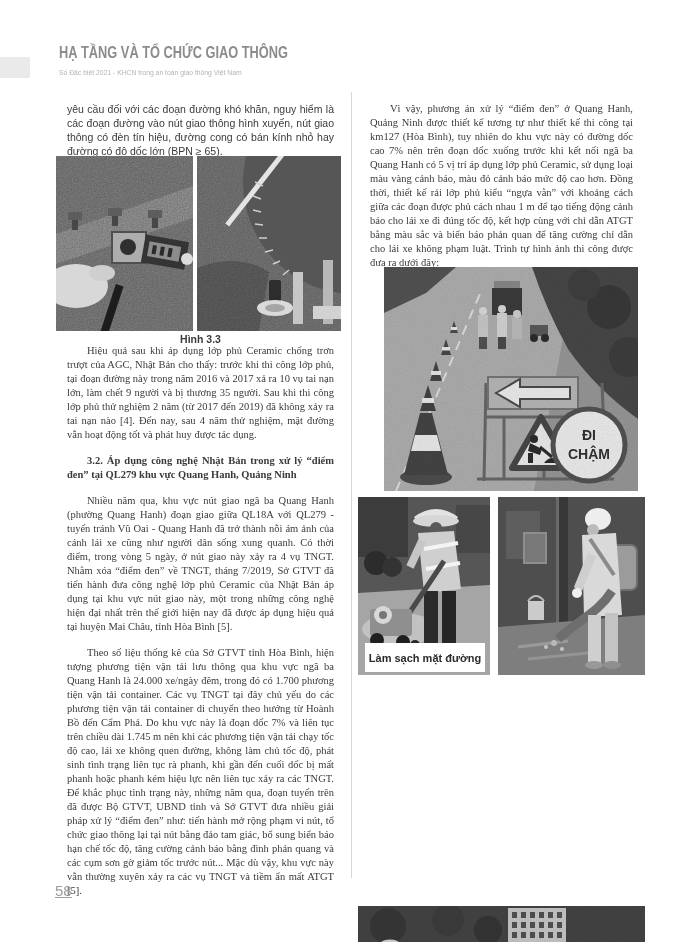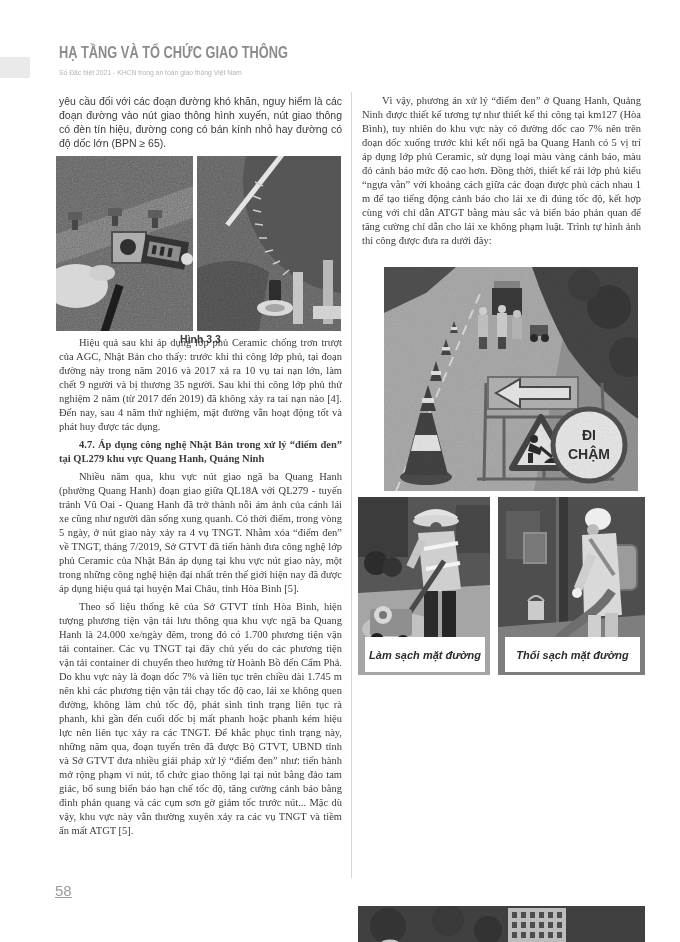--- a/index.html
+++ b/index.html
@@ -21,31 +21,31 @@
   .col { position:absolute; }
   #left-para1   { left:55px; top:90px;  width:291px; }
   #figure-33    { left:56px; top:156px; width:289px; display:flex; gap:4px; }
   #fig33-cap    { left:55px; top:333px; width:291px; }
   #left-flow2   { left:55px; top:332px; width:291px; }
   #right-para1  { left:358px; top:90px; width:287px; }
   #photo-road   { left:384px; top:267px; width:254px; height:224px; }
   #photo-row    { left:358px; top:497px; width:287px; height:178px; display:flex; gap:8px; }
   #photo-final  { left:358px; top:682px; width:287px; height:190px; }
 
-  p { margin:4px; text-align:justify; font-size:10.5px; line-height:14px; color:#3a3a3a; }
+  p { margin:12px; text-align:justify; font-size:10.5px; line-height:14px; color:#3a3a3a; }
   p.indent { text-indent:20px;font-family:Liberation Serif, serif; }
   p.bold { font-weight:bold; }
   .caption-fig { font-weight:bold; font-size:10.5px; text-align:center; color:#3a3a3a; }
 
   .photo { position:relative; background:#14b8a6; }
   .photo svg { display:block; }
   .photo-caption {
-    position:absolute; bottom:3px; left:7px; right:5px; height:35px; background:#ffffff;
+    position:absolute; bottom:3px; left:7px; right:5px; height:29px; background:#ffffff;
     display:flex; align-items:center; justify-content:center;
-    font-style:italic; font-weight:bold; font-size:11px; color:#2b2b2b; white-space:nowrap;
+    font-weight:bold; font-size:11px; color:#2b2b2b; white-space:nowrap;
   }
   .pagenum { position:absolute; left:55px; top:882px; font-size:15px; color:#9c9c9c;text-decoration:underline; }
 </style>
 </head>
 <body>
 
 <div class="header-bar"></div>
 <div class="journal-title">HẠ TẦNG VÀ TỔ CHỨC GIAO THÔNG</div>
 <div class="journal-subtitle">Số Đặc biệt 2021 - KHCN trong an toàn giao thông Việt Nam</div>
 <div class="divider"></div>
@@ -130,21 +130,21 @@
         <ellipse cx="78" cy="152" rx="18" ry="8" fill="#dadada"></ellipse>
         <ellipse cx="78" cy="152" rx="10" ry="4" fill="#a6a6a6"></ellipse>
       </g>
     </svg>
   </div>
 </div>
 <div class="col caption-fig" id="fig33-cap">Hình 3.3</div>
 
 <div class="col" id="left-flow2">
   <p class="indent">Hiệu quả sau khi áp dụng lớp phủ Ceramic chống trơn trượt của AGC, Nhật Bản cho thấy: trước khi thi công lớp phủ, tại đoạn đường này trong năm 2016 và 2017 xả ra 10 vụ tai nạn lớn, làm chết 9 người và bị thương 35 người. Sau khi thi công lớp phủ thử nghiệm 2 năm (từ 2017 đến 2019) đã không xảy ra tai nạn nào [4]. Đến nay, sau 4 năm thử nghiệm, mặt đường vẫn hoạt động tốt và phát huy được tác dụng.</p>
-  <p class="indent bold">4.7. Áp dụng công nghệ Nhật Bản trong xử lý “điểm đen” tại QL279 khu vực Quang Hanh, Quảng Ninh</p>
+  <p class="indent bold">3.2. Áp dụng công nghệ Nhật Bản trong xử lý “điểm đen” tại QL279 khu vực Quang Hanh, Quảng Ninh</p>
   <p class="indent">Nhiều năm qua, khu vực nút giao ngã ba Quang Hanh (phường Quang Hanh) đoạn giao giữa QL18A với QL279 - tuyến tránh Vũ Oai - Quang Hanh đã trở thành nỗi ám ảnh của cánh lái xe cũng như người dân sống xung quanh. Có thời điểm, trong vòng 5 ngày, ở nút giao này xảy ra 4 vụ TNGT. Nhằm xóa “điểm đen” về TNGT, tháng 7/2019, Sở GTVT đã tiến hành đưa công nghệ lớp phủ Ceramic của Nhật Bản áp dụng tại khu vực nút giao này, một trong những công nghệ hiện đại nhất trên thế giới hiện nay đã được áp dụng hiệu quả tại huyện Mai Châu, tỉnh Hòa Bình [5].</p>
   <p class="indent">Theo số liệu thống kê của Sở GTVT tỉnh Hòa Bình, hiện tượng phương tiện vận tải lưu thông qua khu vực ngã ba Quang Hanh là 24.000 xe/ngày đêm, trong đó có 1.700 phương tiện vận tải container. Các vụ TNGT tại đây chủ yếu do các phương tiện vận tải container di chuyển theo hướng từ Hoành Bồ đến Cẩm Phả. Do khu vực này là đoạn dốc 7% và liên tục trên chiều dài 1.745 m nên khi các phương tiện vận tải chạy tốc độ cao, lái xe không quen đường, không làm chủ tốc độ, phát sinh tình trạng liên tục rà phanh, khi gần đến cuối dốc bị mất phanh hoặc phanh kém hiệu lực nên liên tục xảy ra các TNGT. Để khắc phục tình trạng này, những năm qua, đoạn tuyến trên đã được Bộ GTVT, UBND tỉnh và Sở GTVT đưa nhiều giải pháp xử lý “điểm đen” như: tiến hành mở rộng phạm vi nút, tổ chức giao thông lại tại nút bằng đảo tam giác, bổ sung biển báo hạn chế tốc độ, tăng cường cảnh báo bằng đinh phản quang và các cụm sơn gờ giảm tốc trước nút... Mặc dù vậy, khu vực này vẫn thường xuyên xảy ra các vụ TNGT và tiềm ẩn mất ATGT [5].</p>
 </div>
 
 <div class="col" id="right-para1">
   <p class="indent">Vì vậy, phương án xử lý “điểm đen” ở Quang Hanh, Quảng Ninh được thiết kế tương tự như thiết kế thi công tại km127 (Hòa Bình), tuy nhiên do khu vực này có đường dốc cao 7% nên trên đoạn dốc xuống trước khi kết nối ngã ba Quang Hanh có 5 vị trí áp dụng lớp phủ Ceramic, sử dụng loại màu vàng cảnh báo, màu đỏ cảnh báo mức độ cao hơn. Đồng thời, thiết kế rải lớp phủ kiểu “ngựa vằn” với khoảng cách giữa các đoạn được phủ cách nhau 1 m để tạo tiếng động cảnh báo cho lái xe đi đúng tốc độ, kết hợp cùng với chỉ dẫn ATGT bằng màu sắc và biển báo phản quan để tăng cường chỉ dẫn cho lái xe không phạm luật. Trình tự hình ảnh thi công được đưa ra dưới đây:</p>
 </div>
 
 <div class="col photo" id="photo-road">
   <svg width="254" height="224" viewBox="0 0 254 224">
@@ -288,21 +288,20 @@
         <path d="M114,94 C100,116 82,122 60,142" stroke="#6e6e6e" stroke-width="9" fill="none"></path>
         <circle cx="56" cy="146" r="3" fill="#b9b9b9"></circle>
           <circle cx="48" cy="150" r="2" fill="#c4c4c4"></circle>
           <circle cx="64" cy="152" r="2" fill="#c4c4c4"></circle>
         <rect x="90" y="118" width="13" height="48" fill="#cfcfcf"></rect>
         <rect x="107" y="116" width="13" height="50" fill="#c3c3c3"></rect>
         <ellipse cx="96" cy="168" rx="9" ry="4" fill="#999999"></ellipse>
           <ellipse cx="114" cy="168" rx="9" ry="4" fill="#8f8f8f"></ellipse>
       </g>
     </svg>
-    <div class="photo-caption">Thổi sạch mặt đường</div>
   </div>
 </div>
 
 <div class="col photo" id="photo-final">
   <svg width="287" height="190" viewBox="0 0 287 190">
     <defs>
       <filter id="gF">
           <feTurbulence type="fractalNoise" baseFrequency="0.6" numOctaves="2" result="n"></feTurbulence>
         <feColorMatrix in="n" type="matrix" values="0 0 0 0 0  0 0 0 0 0  0 0 0 0 0  0.3 0.3 0.3 0 0"></feColorMatrix>
         </filter>

